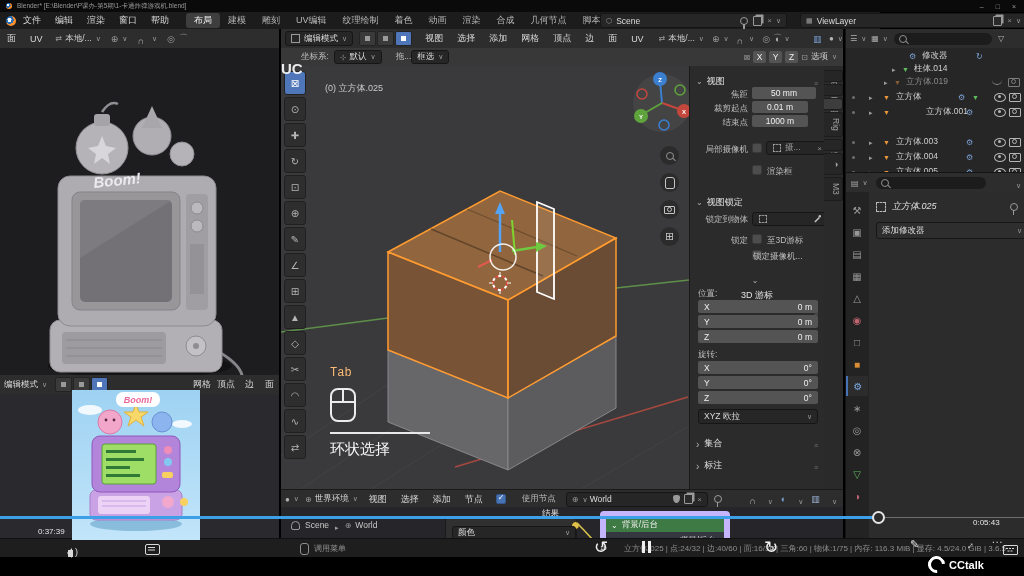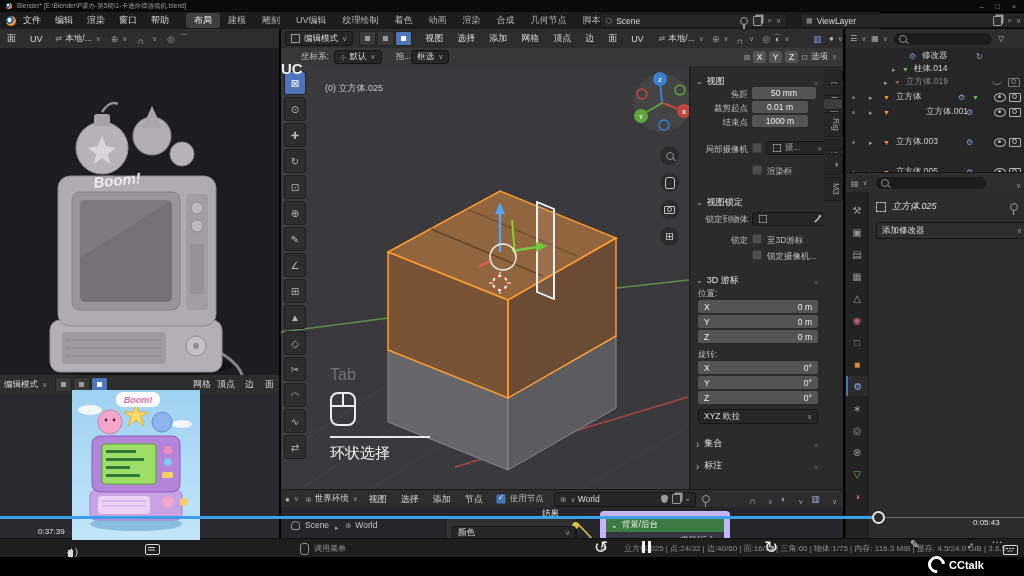--- a/index.html
+++ b/index.html
@@ -441,21 +441,21 @@
         <span class="i-hand"></span>
       </span>
     <span class="vpic">
         <span class="i-camv"></span>
       </span>
     <span class="vpic i-grid"></span>
   </div>
 
   
   <div class="abs" style="left:330px;top:366px;z-index:8;">
-    <div style="font-size:16px;color:#737373;">Tab</div>
+    <div style="font-size:12px;color:#fdba74;font-family:Liberation Mono, monospace;">Tab</div>
     <div class="mouseic" style="margin-top:8px;"></div>
     <div style="width:100px;height:2px;background:#e8e8e8;margin-top:10px;"></div>
     <div style="font-size:15px;color:#f4f4f4;margin-top:6px;white-space:nowrap;">环状选择</div>
   </div>
 
   
   <div class="abs" style="left:689px;top:66px;width:135px;height:423px;background:#2b2b2b;border-left:1px solid #1a1a1a;">
     <div class="abs r" style="left:6px;top:6px;width:122px;">
       <span class="twist"></span>
         <span class="seclbl">视图</span>
@@ -483,23 +483,23 @@
     </div>
     <span class="abs lbl" style="left:0;top:148px;width:58px;text-align:right;">锁定到物体</span>
     <div class="abs r pilld" style="left:62px;top:146px;width:64px;height:12px;">
       <span class="objic" style="transform:scale(.8);"></span>
       <span class="i-dropper" style="margin-left:auto;transform:scale(.8);"></span>
     </div>
     <span class="abs lbl" style="left:0;top:169px;width:58px;text-align:right;">锁定</span>
     <span class="abs cb" style="left:62px;top:168px;"></span>
     <span class="abs lbl" style="left:77px;top:169px;">至3D游标</span>
     <span class="abs cb" style="left:62px;top:184px;"></span>
-    <span class="abs lbl" style="left:77px;top:185px;">锁定摄像机...</span>
-
-    <div class="abs r" style="left:6px;top:205px;width:122px;">
+    <span class="abs lbl" style="left:63px;top:185px;">锁定摄像机...</span>
+
+    <div class="abs r" style="left:6px;top:205px;width:122px;flex-direction:column;">
       <span class="twist"></span>
         <span class="seclbl">3D 游标</span>
       <span class="grip" style="margin-left:auto;"></span>
     </div>
     <span class="abs lbl" style="left:8px;top:222px;">位置:</span>
     <div class="abs nf" style="left:8px;top:234px;width:108px;">
       <span>X</span>
         <span>0 m</span>
     </div>
     <div class="abs nf" style="left:8px;top:249px;width:108px;">
@@ -602,20 +602,29 @@
     </div>
     <div class="orow" style="top:87px;">
       <span class="dotm" style="position:absolute;left:6px;"></span>
       <span class="exp" style="position:absolute;left:23px;"></span>
       <span class="meshic" style="position:absolute;left:37px;"></span>
       <span style="position:absolute;left:50px;">立方体.003</span>
       <span class="wrenchic" style="position:absolute;left:120px;"></span>
       <span class="i-eye" style="position:absolute;left:148px;"></span>
       <span class="i-cam" style="position:absolute;left:163px;"></span>
     </div>
+    <div class="orow" style="top:102px;">
+      <span class="dotm" style="position:absolute;left:6px;"></span>
+      <span class="exp" style="position:absolute;left:23px;"></span>
+      <span class="meshic" style="position:absolute;left:37px;"></span>
+      <span style="position:absolute;left:50px;">立方体.004</span>
+      <span class="wrenchic" style="position:absolute;left:120px;"></span>
+      <span class="i-eye" style="position:absolute;left:148px;"></span>
+      <span class="i-cam" style="position:absolute;left:163px;"></span>
+    </div>
     <div class="orow" style="top:117px;">
       <span class="dotm" style="position:absolute;left:6px;"></span>
       <span class="exp" style="position:absolute;left:23px;"></span>
       <span class="meshic" style="position:absolute;left:37px;"></span>
       <span style="position:absolute;left:50px;">立方体.005</span>
       <span class="wrenchic" style="position:absolute;left:120px;"></span>
       <span class="i-eye" style="position:absolute;left:148px;"></span>
       <span class="i-cam" style="position:absolute;left:163px;"></span>
     </div>
   </div>
@@ -693,21 +702,21 @@
     </span>
     <span class="r cv" style="margin-left:6px;font-size:8.5px;color:#dcdcdc;">
       <span style="font-size:8px;color:#9a9a9a;margin-right:3px;">⊕</span>
       <span>世界环境</span>
     </span>
     <span class="mi" style="margin-left:4px;">视图</span>
     <span class="mi">选择</span>
     <span class="mi">添加</span>
     <span class="mi">节点</span>
     <span class="cb on" style="margin-left:6px;"></span>
-    <span class="lbl" style="margin-left:4px;">使用节点</span>
+    <span class="lbl" style="margin-left:16px;">使用节点</span>
     <div class="r pilld" style="margin-left:10px;width:130px;height:13px;">
       <span style="font-size:8px;color:#9a9a9a;">⊕</span>
       <span class="cv" style="margin-right:2px;"></span>
       <span>World</span>
       <span style="margin-left:auto;display:flex;align-items:center;gap:4px;">
         <span class="shieldic"></span>
         <span class="i-copy"></span>
         <span class="i-x">×</span>
       </span>
     </div>

